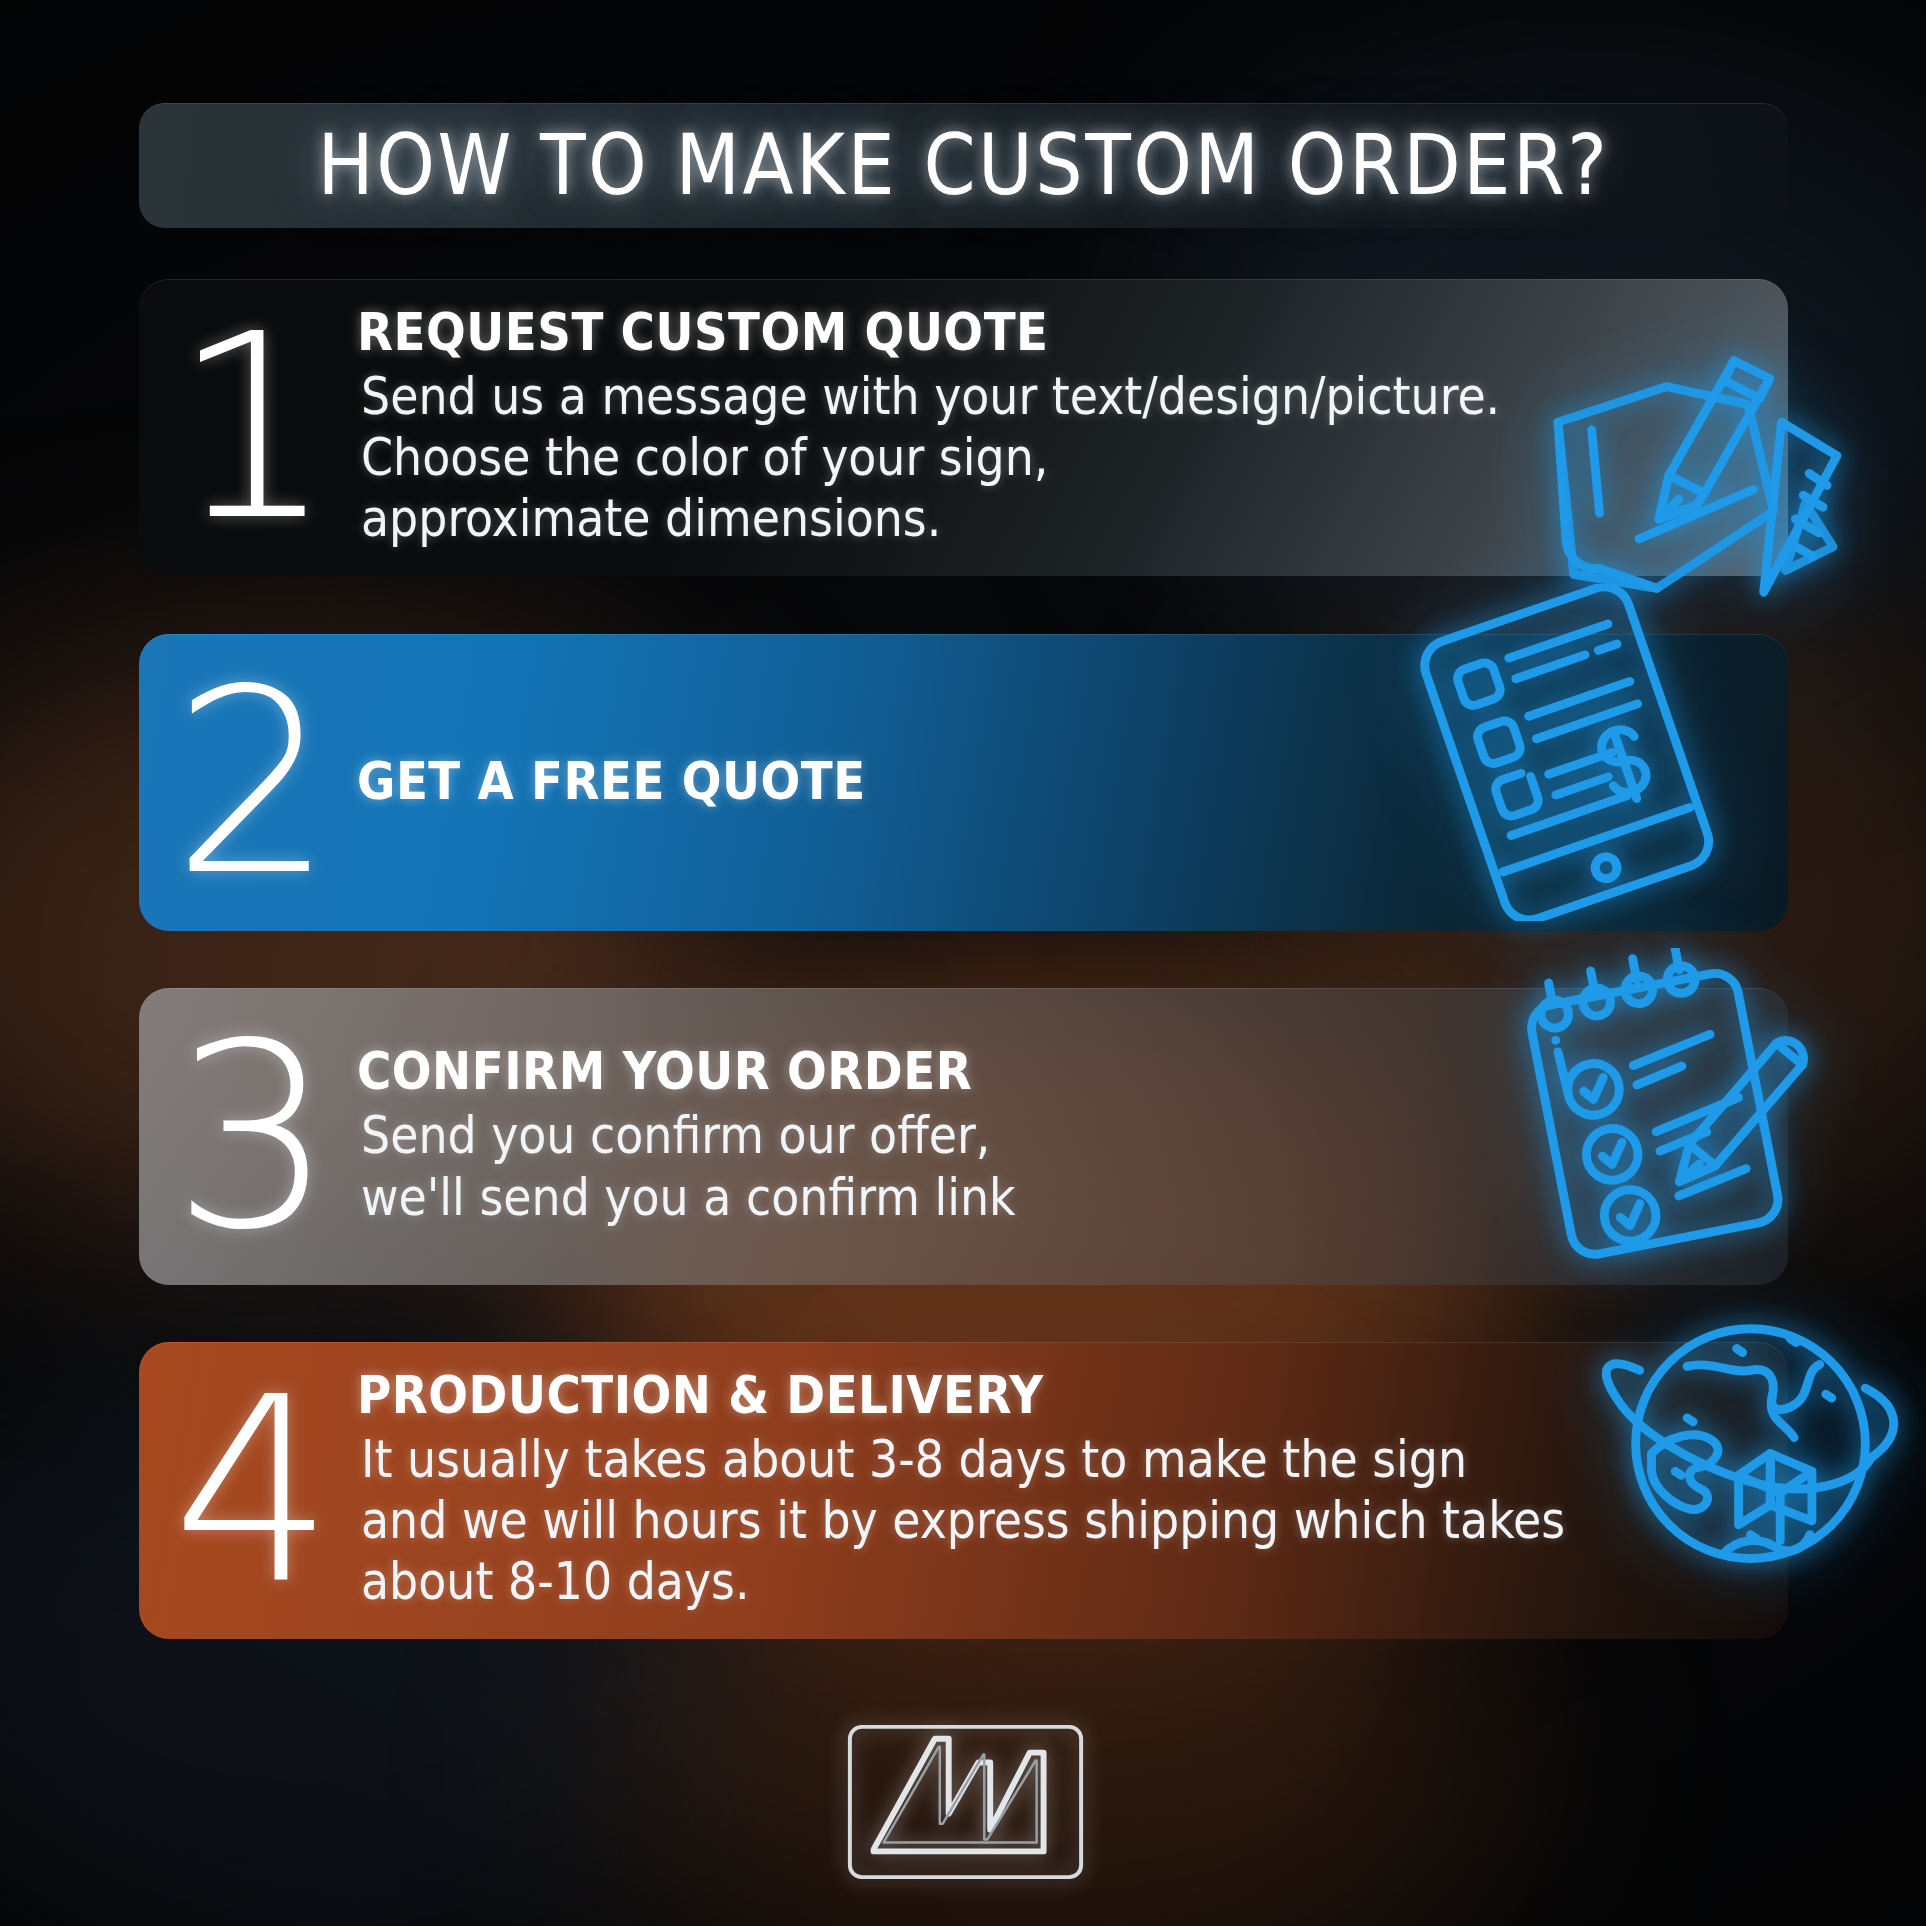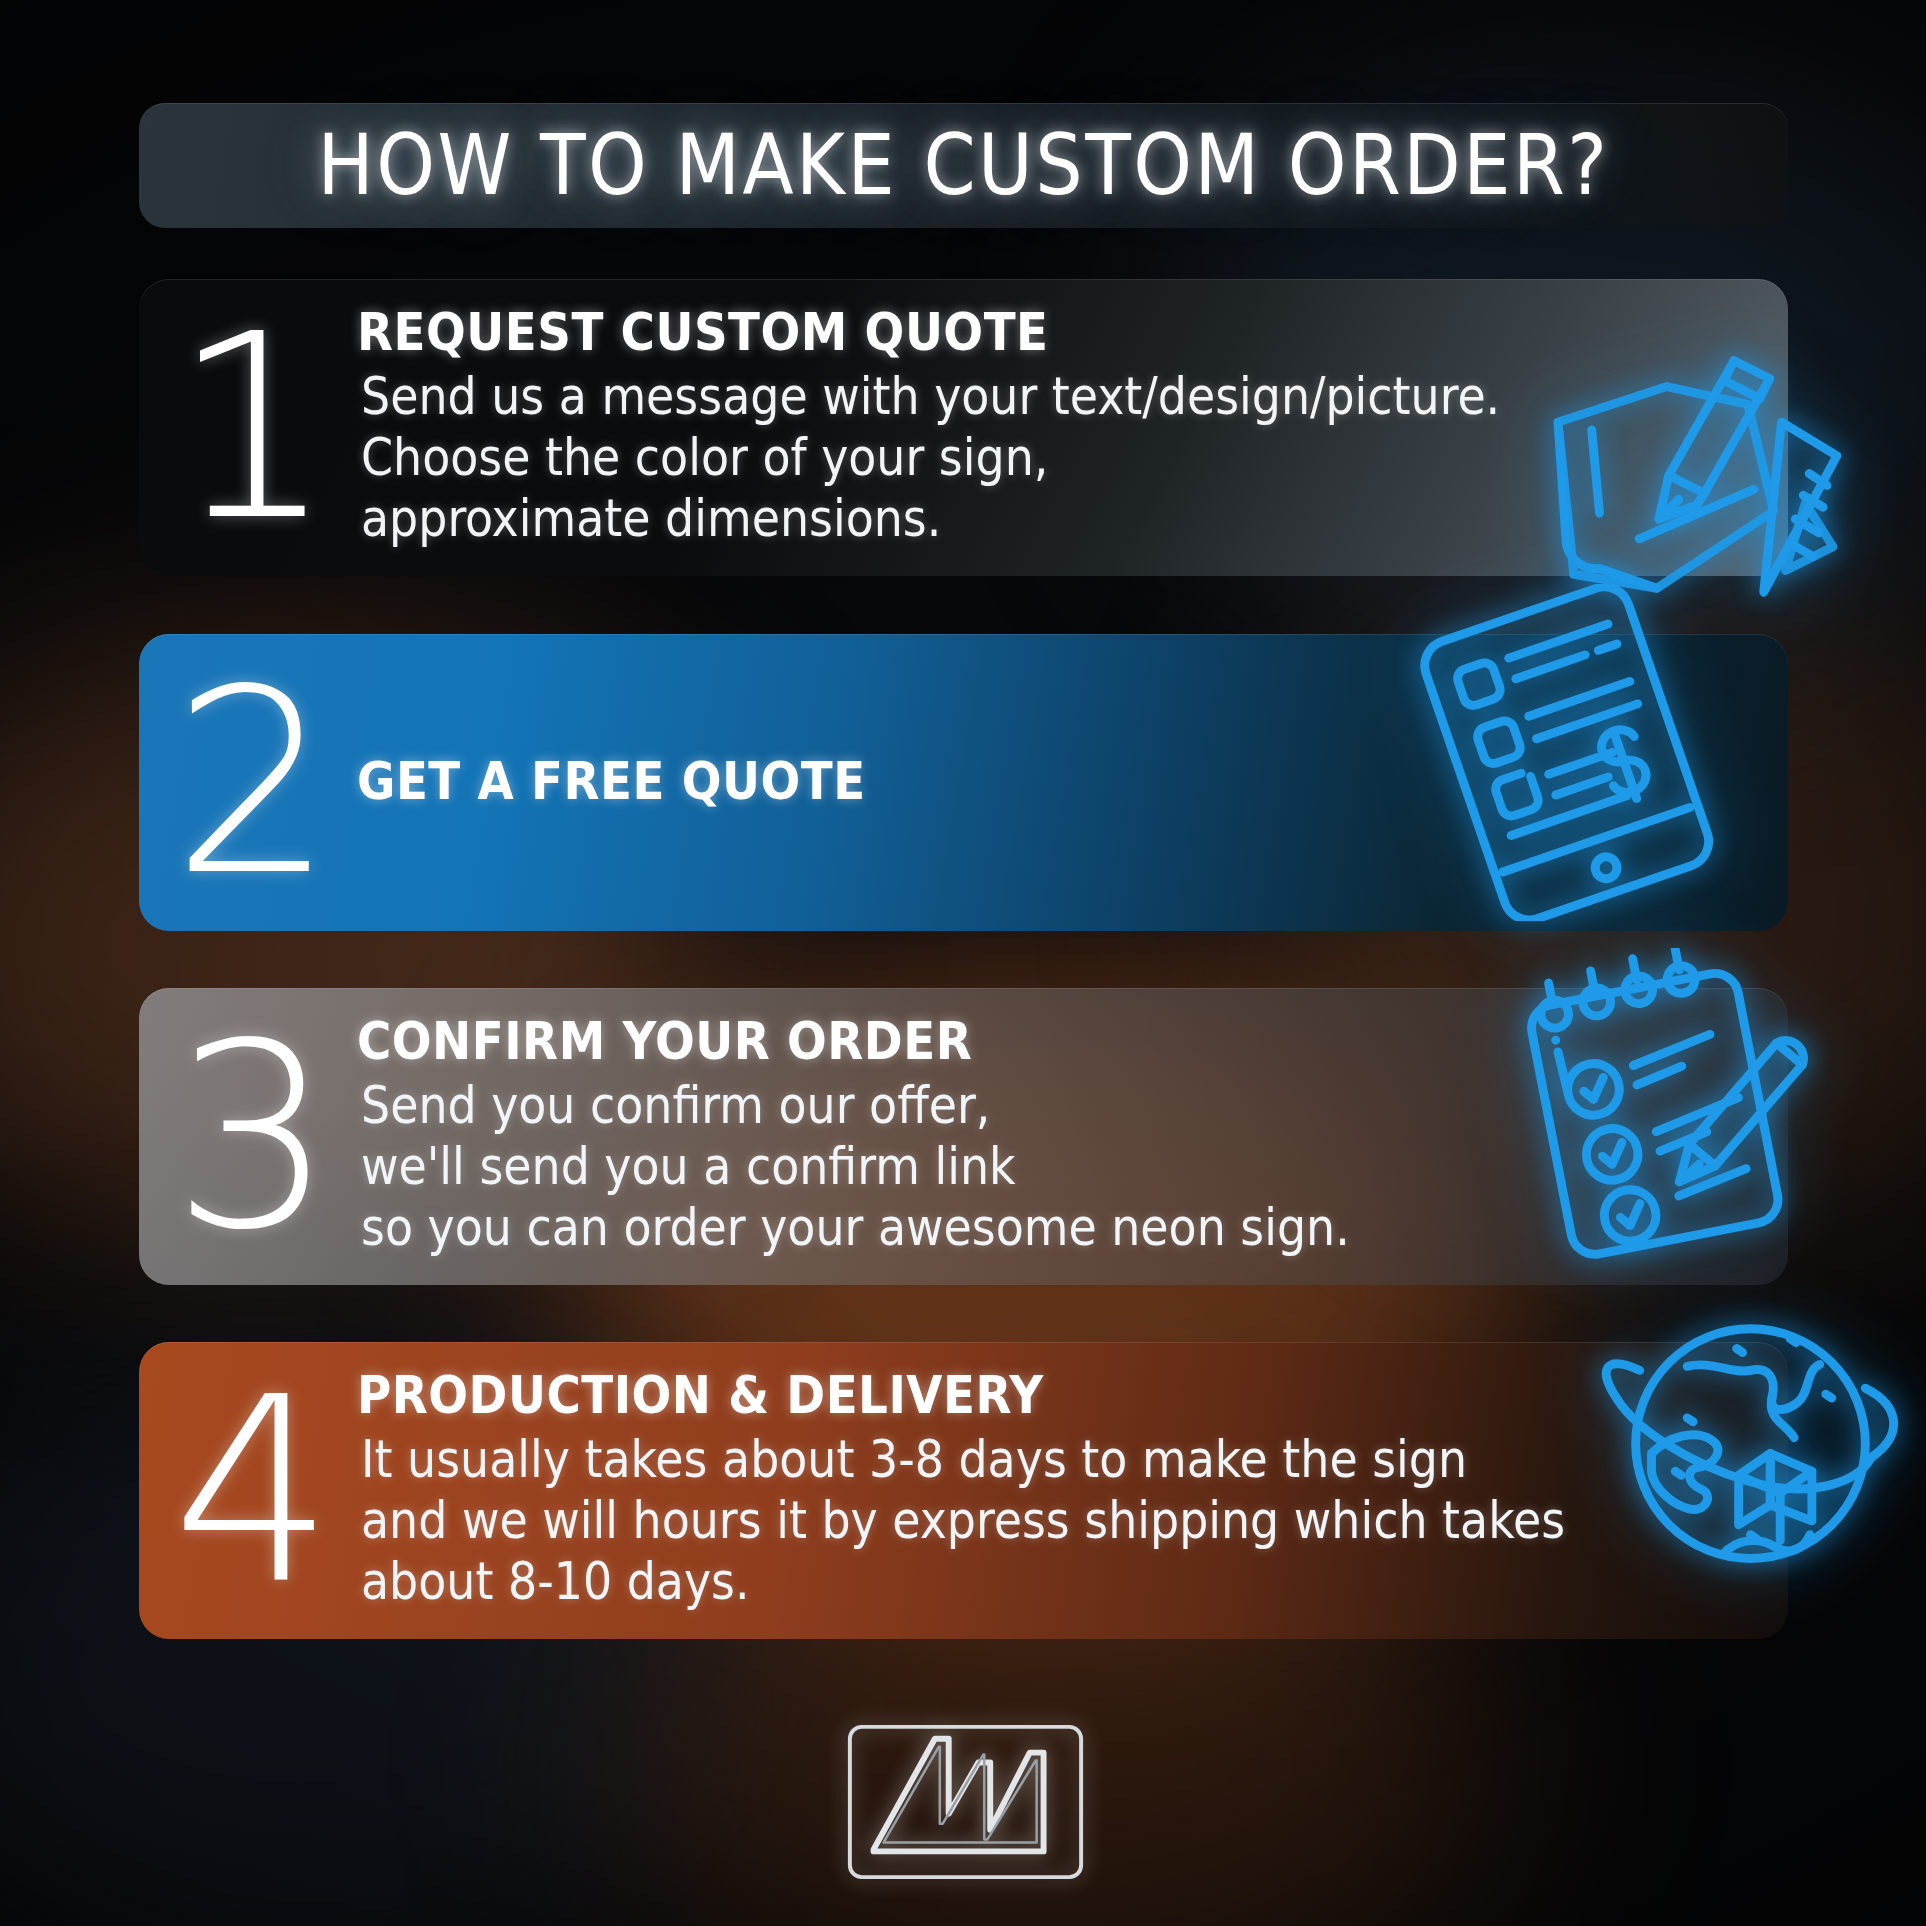--- a/index.html
+++ b/index.html
@@ -130,21 +130,20 @@
   </div>
 
   <div class="card" id="card3">
     <div class="inner">
       <div class="num">3</div>
       <div class="txt">
         <p class="sTitle">CONFIRM YOUR ORDER</p>
         <p class="sBody">
           <span>Send you confirm our offer,</span>
           <span>we'll send you a confirm link</span>
-          <span>so you can order your awesome neon sign.</span>
         </p>
       </div>
     </div>
   </div>
 
   <div class="card" id="card4">
     <div class="inner">
       <div class="num">4</div>
       <div class="txt">
         <p class="sTitle">PRODUCTION &amp; DELIVERY</p>

